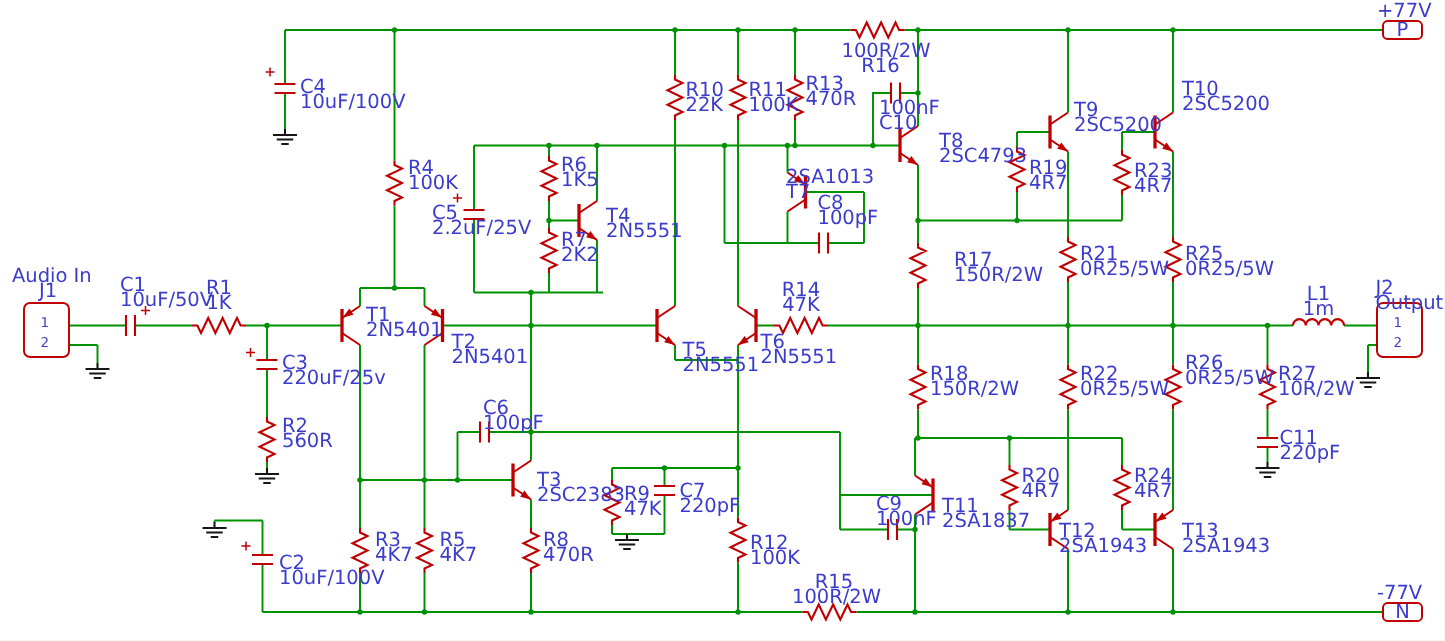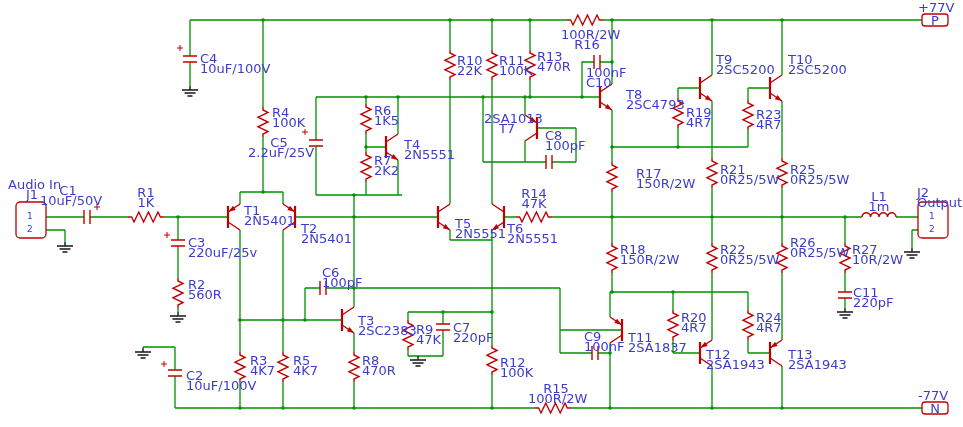--- a/index.html
+++ b/index.html
@@ -11,21 +11,21 @@
   svg{position:absolute;left:0;top:0;}
   .wire{stroke:var(--wire);stroke-width:1.3;fill:none;}
   .sym{stroke:var(--symbol);stroke-width:1.4;fill:none;}
   .symf{fill:var(--symbol);stroke:none;}
   .bar{stroke:var(--symbol);stroke-width:2.2;fill:none;}
   .gndp{stroke:var(--ground);stroke-width:1.4;fill:none;}
   .dot{fill:var(--wire);stroke:none;}
   .box{stroke:var(--symbol);stroke-width:1.3;fill:#fff;}
   .lbl{position:absolute;font-size:13px;line-height:10px;color:var(--label);white-space:nowrap;}
   .lbl span{display:block;}
-  .r{text-align:center;}
+  .r{text-align:left;padding-left:40px;}
   .c{text-align:center;}
   .pin{position:absolute;font-size:9px;line-height:9px;color:var(--label);}
 </style>
 </head>
 <body>
 
 <div id="stage">
 <svg width="963" height="427" viewBox="0 0 963 427">
   <defs>
     <g id="rv">
@@ -338,37 +338,37 @@
       <span>T7</span>
     </div>
   <div class="lbl" style="left:545px;top:131px">
       <span>C8</span>
       <span>100pF</span>
     </div>
   <div class="lbl c" style="left:517px;top:189px;width:34px">
       <span>R14</span>
       <span>47K</span>
     </div>
-  <div class="lbl" style="left:455px;top:219px">
+  <div class="lbl" style="left:455px;top:229px">
       <span>T5</span>
       <span>2N5551</span>
     </div>
   <div class="lbl" style="left:507px;top:224px">
       <span>T6</span>
       <span>2N5551</span>
     </div>
   <div class="lbl" style="left:636px;top:169px">
       <span>R17</span>
       <span>150R/2W</span>
     </div>
   <div class="lbl" style="left:620px;top:245px">
       <span>R18</span>
       <span>150R/2W</span>
     </div>
-  <div class="lbl" style="left:716px;top:55px">
+  <div class="lbl" style="left:716px;top:69px">
       <span>T9</span>
       <span>2SC5200</span>
     </div>
   <div class="lbl" style="left:788px;top:55px">
       <span>T10</span>
       <span>2SC5200</span>
     </div>
   <div class="lbl" style="left:686px;top:108px">
       <span>R19</span>
       <span>4R7</span>

